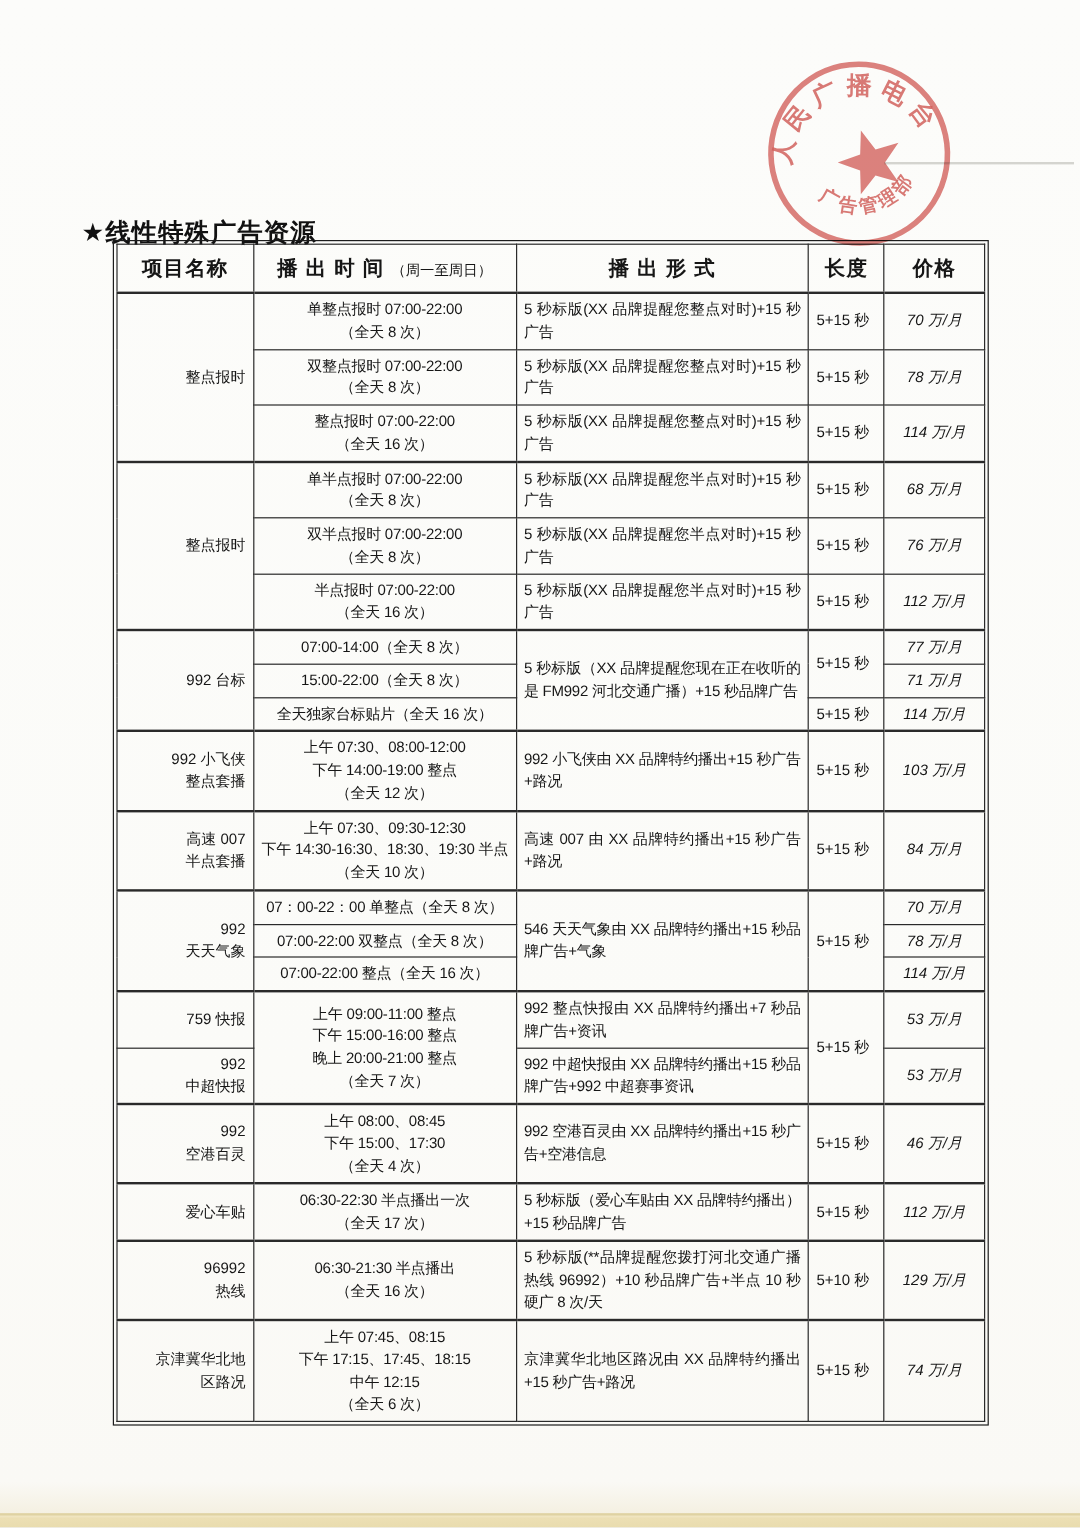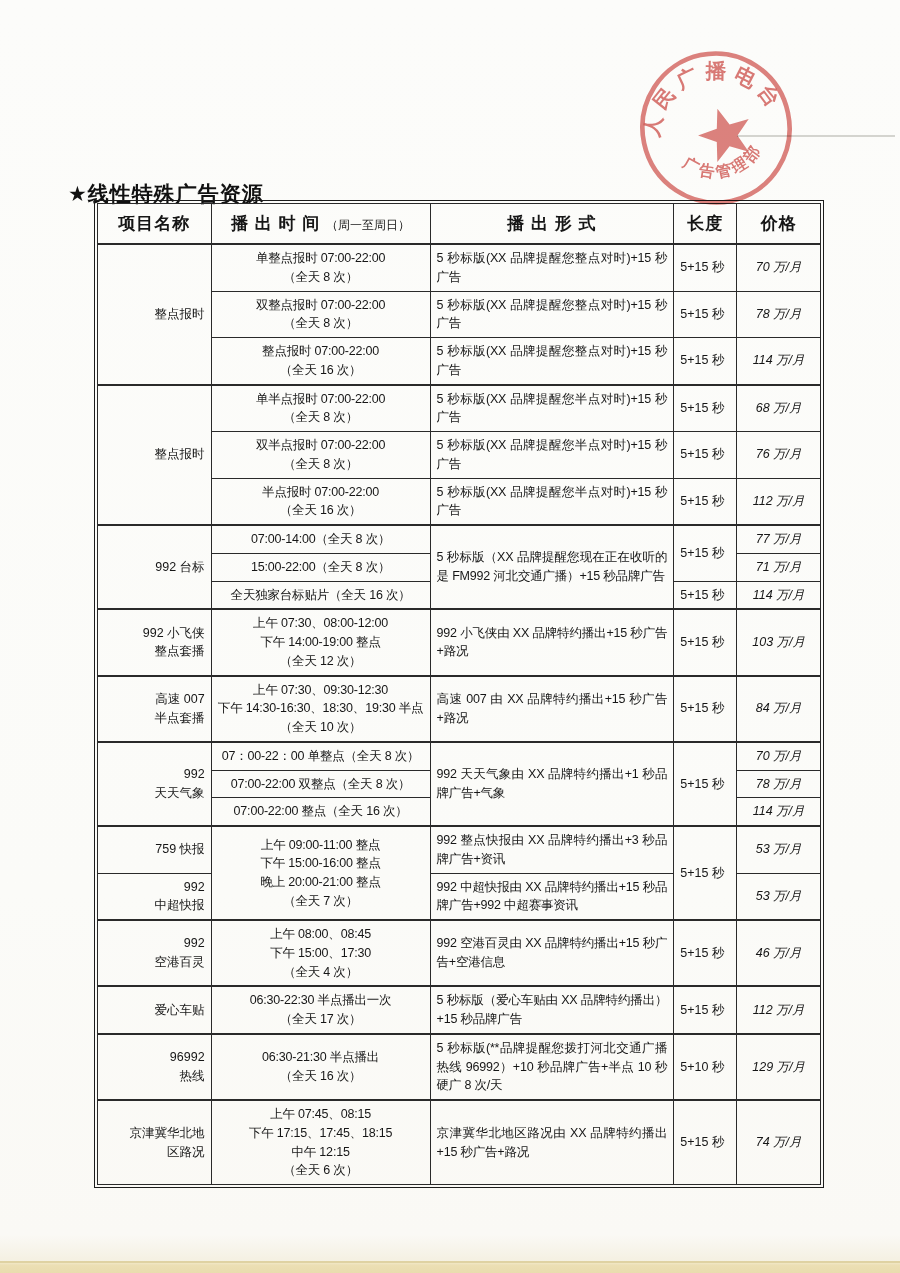--- a/index.html
+++ b/index.html
@@ -223,39 +223,39 @@
 下午 14:30-16:30、18:30、19:30 半点
 （全天 10 次）</td>
             <td class="col-form">高速 007 由 XX 品牌特约播出+15 秒广告+路况</td>
             <td class="col-length">5+15 秒</td>
             <td class="col-price">84 万/月</td>
           </tr>
           <tr class="group-start">
             <td class="col-name" rowspan="3">992
 天天气象</td>
             <td class="col-time">07：00-22：00 单整点（全天 8 次）</td>
-            <td class="col-form" rowspan="3">992 天天气象由 XX 品牌特约播出+1 秒品牌广告+气象</td>
+            <td class="col-form" rowspan="3">546 天天气象由 XX 品牌特约播出+15 秒品牌广告+气象</td>
             <td class="col-length" rowspan="3">5+15 秒</td>
             <td class="col-price">70 万/月</td>
           </tr>
           <tr>
             <td class="col-time">07:00-22:00 双整点（全天 8 次）</td>
             <td class="col-price">78 万/月</td>
           </tr>
           <tr>
             <td class="col-time">07:00-22:00 整点（全天 16 次）</td>
             <td class="col-price">114 万/月</td>
           </tr>
           <tr class="group-start">
             <td class="col-name">759 快报</td>
             <td class="col-time" rowspan="2">上午 09:00-11:00 整点
 下午 15:00-16:00 整点
 晚上 20:00-21:00 整点
 （全天 7 次）</td>
-            <td class="col-form">992 整点快报由 XX 品牌特约播出+3 秒品牌广告+资讯</td>
+            <td class="col-form">992 整点快报由 XX 品牌特约播出+7 秒品牌广告+资讯</td>
             <td class="col-length" rowspan="2">5+15 秒</td>
             <td class="col-price">53 万/月</td>
           </tr>
           <tr>
             <td class="col-name">992
 中超快报</td>
             <td class="col-form">992 中超快报由 XX 品牌特约播出+15 秒品牌广告+992 中超赛事资讯</td>
             <td class="col-price">53 万/月</td>
           </tr>
           <tr class="group-start">

